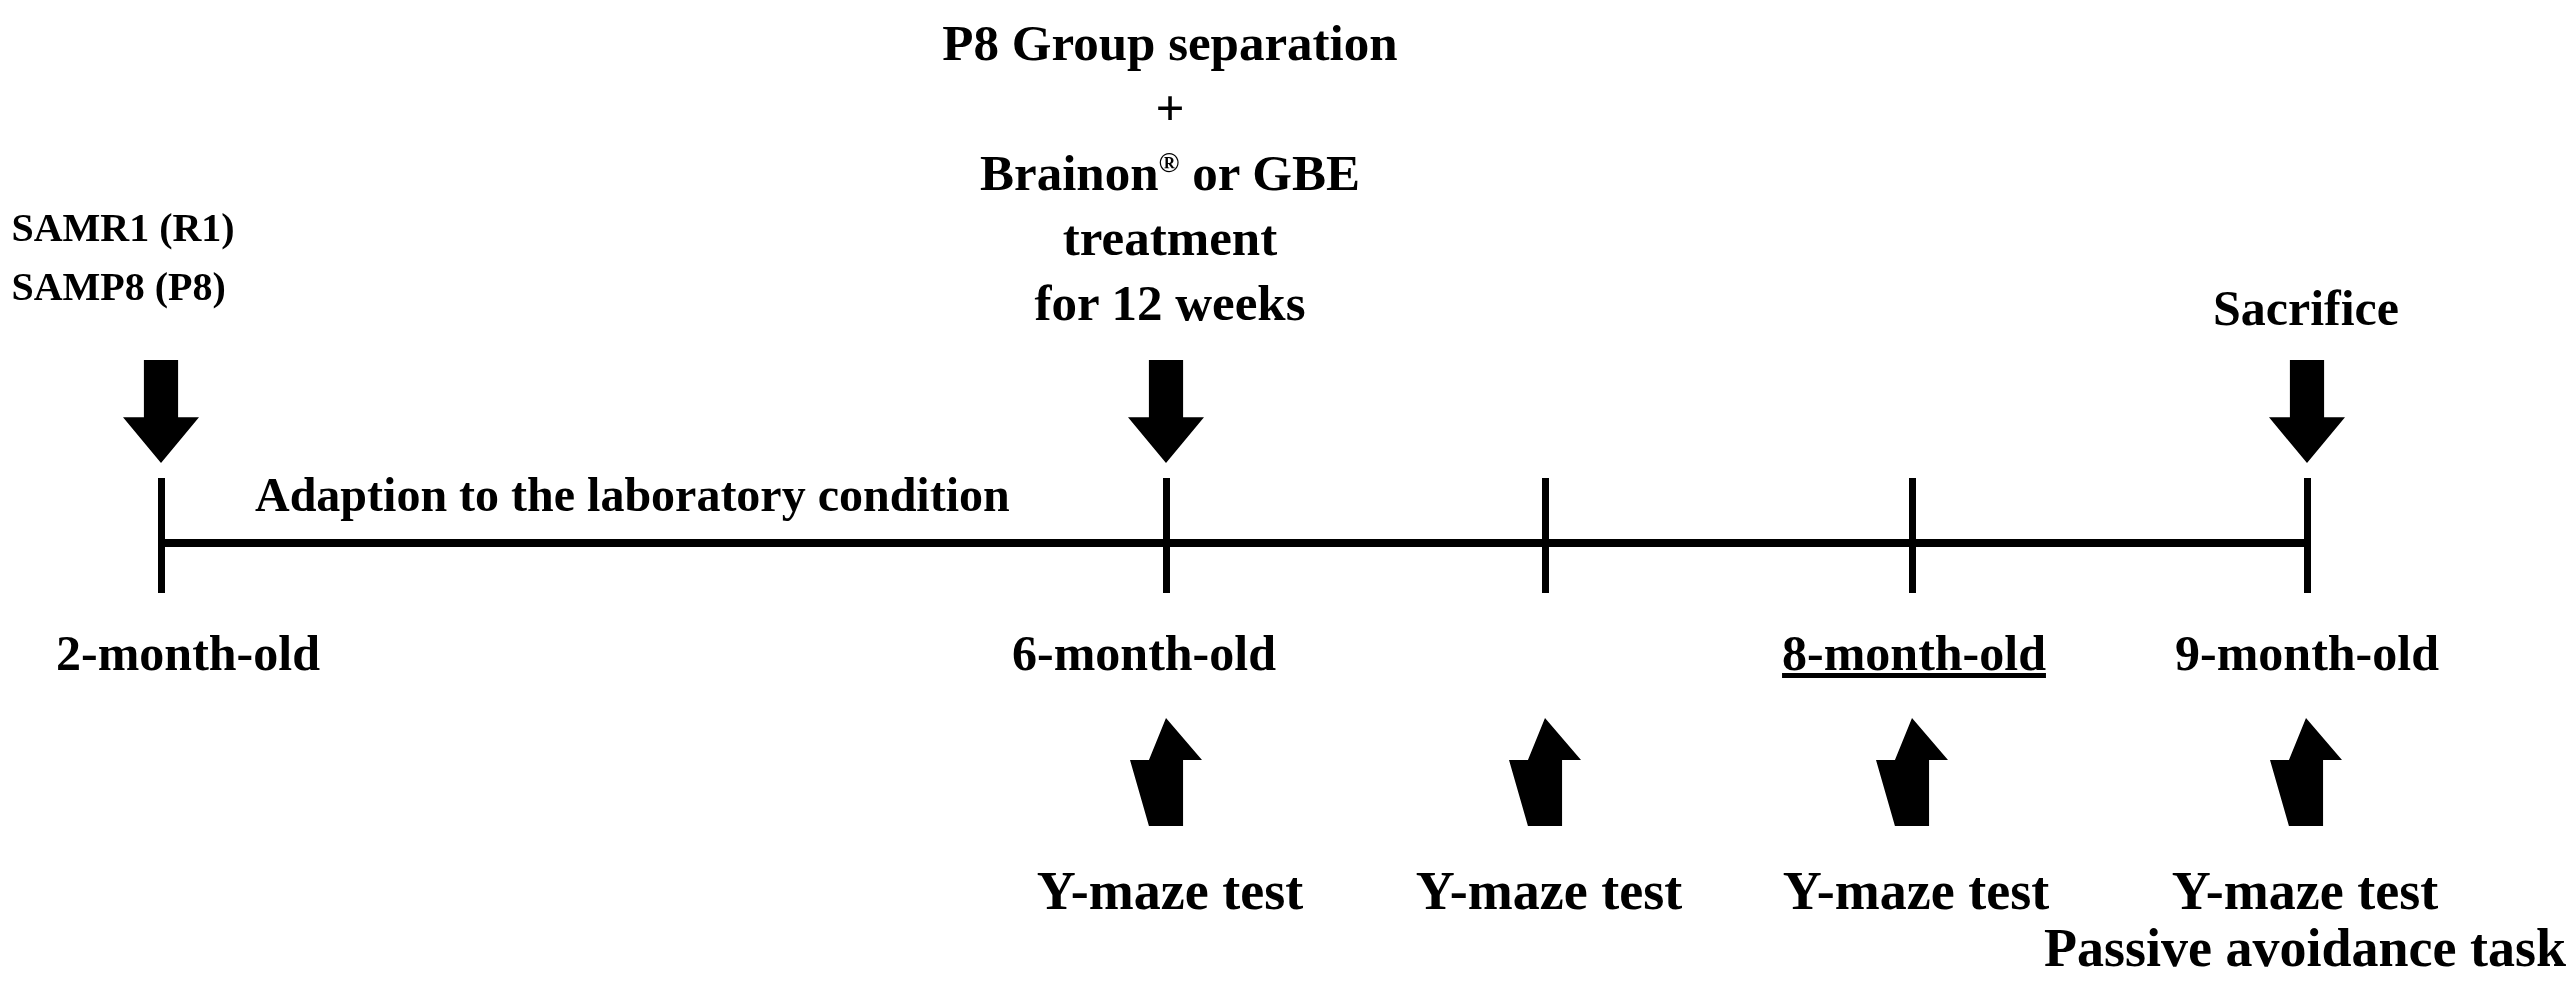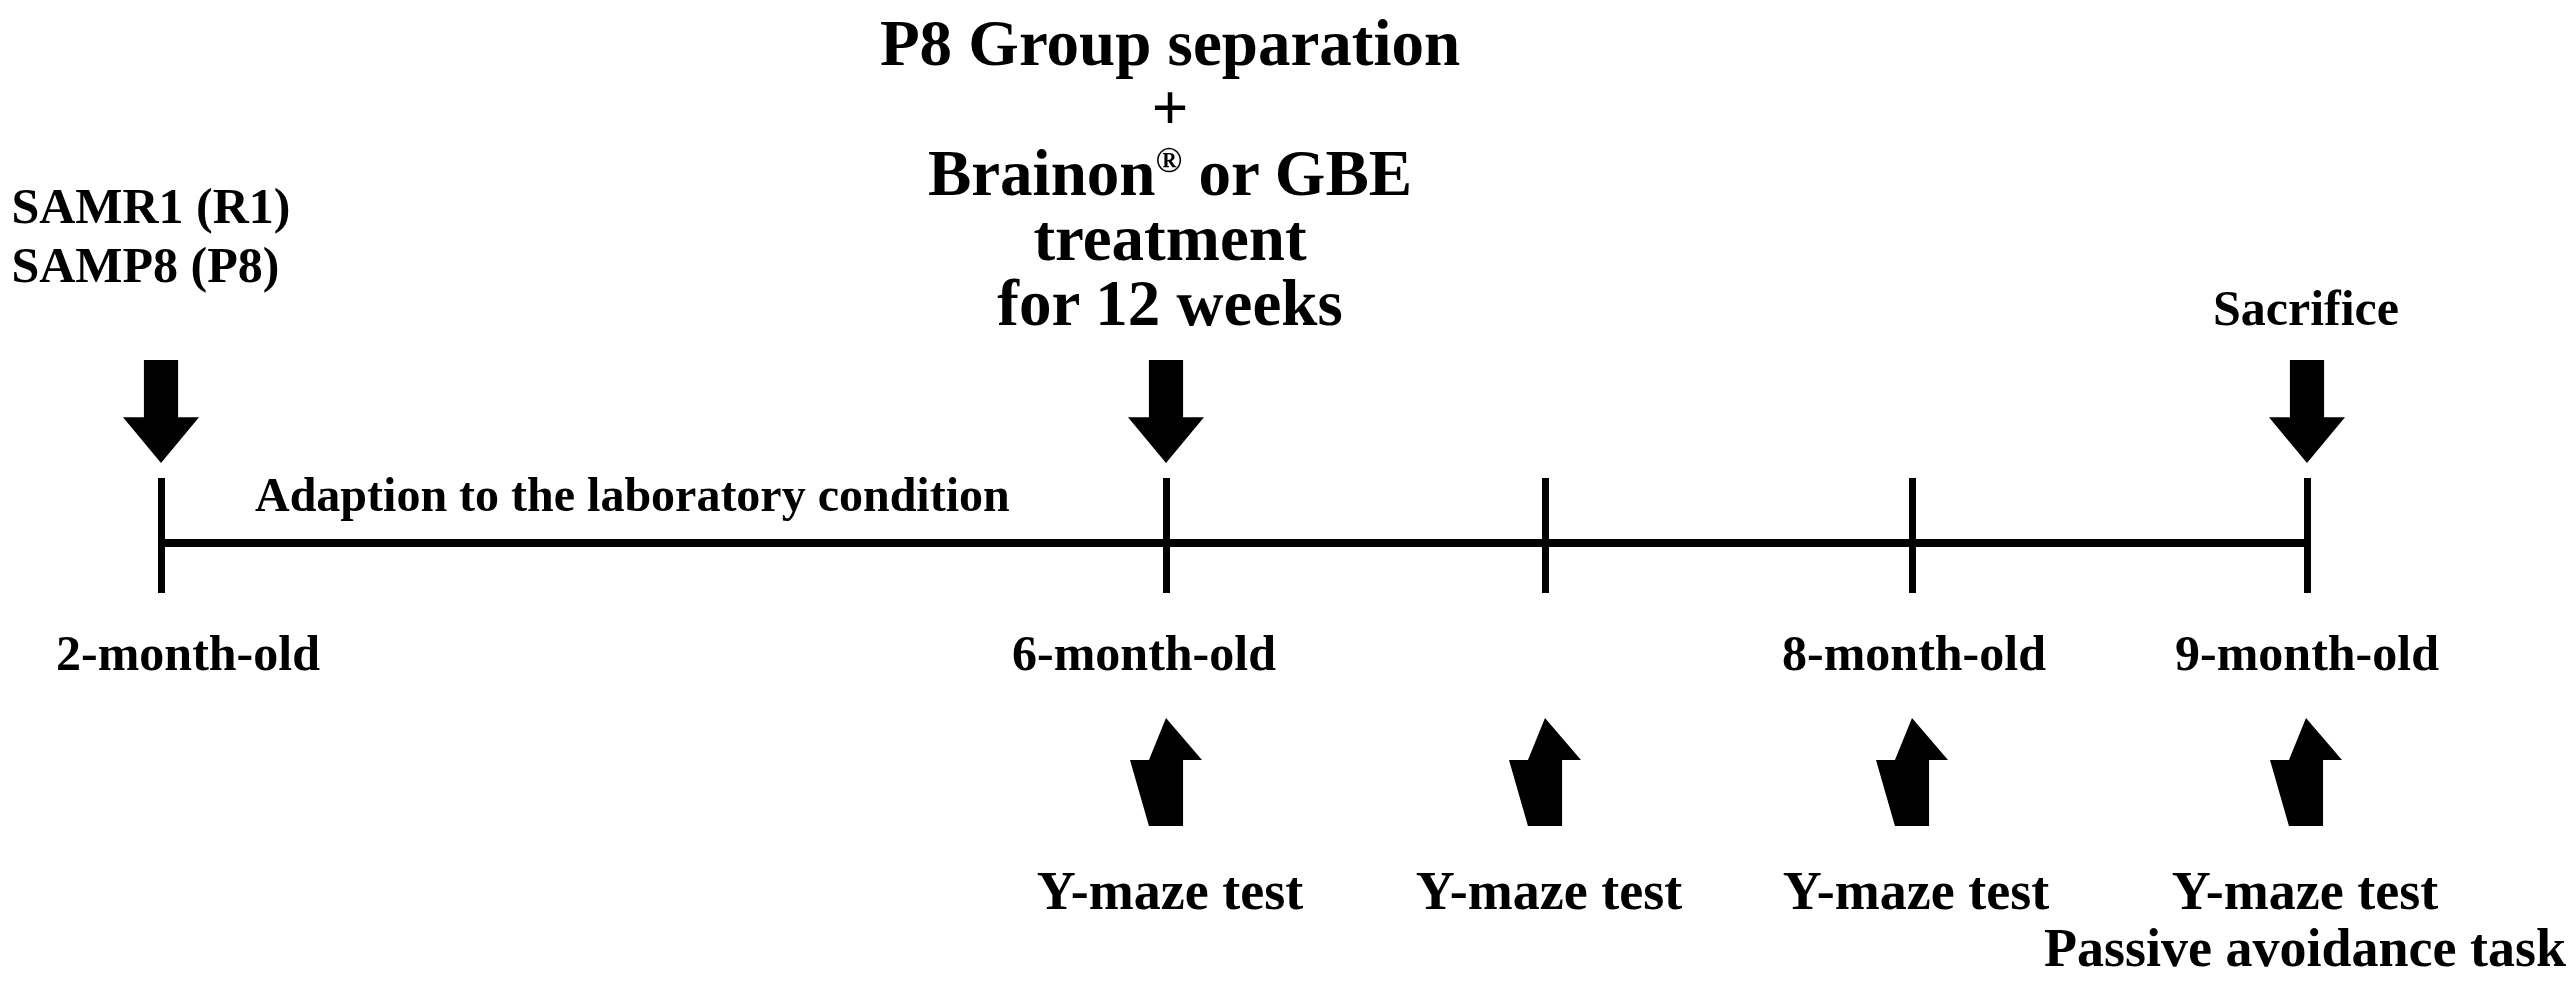--- a/index.html
+++ b/index.html
@@ -12,26 +12,26 @@
     font-family: "Liberation Serif", serif;
     font-weight: bold;
     overflow: hidden;
   }
   .abs { position: absolute; }
   .nowrap { white-space: nowrap; }
   .centered { transform: translateX(-50%); text-align: center; }
 
   
   .subjects {
-    left: 11.4px; top: 177px;
-    font-size: 50px; line-height: 59px;
+    left: 11.4px; top: 198px;
+    font-size: 40px; line-height: 59px;
   }
   .treatment {
     left: 1170px; top: 11.4px;
-    font-size: 65px; line-height: 65px;
+    font-size: 51px; line-height: 65px;
   }
   .treatment sup { font-size: 0.55em; line-height: 0; }
   .sacrifice {
     left: 2306px; top: 281px;
     font-size: 50px; line-height: 1.1;
   }
   .adaption {
     left: 255px; top: 471px;
     font-size: 48px; line-height: 1.0;
   }
@@ -87,21 +87,21 @@
   <div class="abs tick" style="left:158px;"></div>
   <div class="abs tick" style="left:1163px;"></div>
   <div class="abs tick" style="left:1542px;"></div>
   <div class="abs tick" style="left:1909px;"></div>
   <div class="abs tick" style="left:2304px;"></div>
 
   <div class="abs adaption nowrap">Adaption to the laboratory condition</div>
 
   <div class="abs month-label centered nowrap" style="left:166px;margin-left:22px;">2-month-old</div>
   <div class="abs month-label centered nowrap" style="left:1144px;">6-month-old</div>
-  <div class="abs month-label centered nowrap" style="left:1914px;">8-month-old</div>
+  <div class="abs month-label centered nowrap" style="left:1914px;text-decoration:underline;">8-month-old</div>
   <div class="abs month-label centered nowrap" style="left:2307px;">9-month-old</div>
 
   <div class="abs arrow-up" style="left:1130px;"></div>
   <div class="abs arrow-up" style="left:1509px;"></div>
   <div class="abs arrow-up" style="left:1876px;"></div>
   <div class="abs arrow-up" style="left:2270px;"></div>
 
   <div class="abs test-label centered nowrap" style="left:1170px;">
     <div>Y-maze test</div>
   </div>

